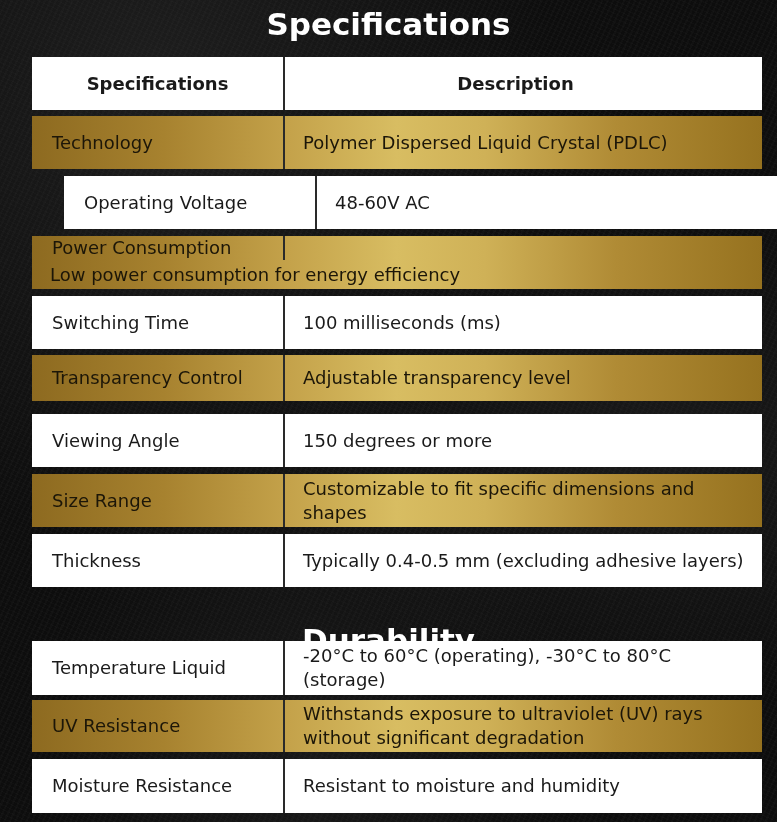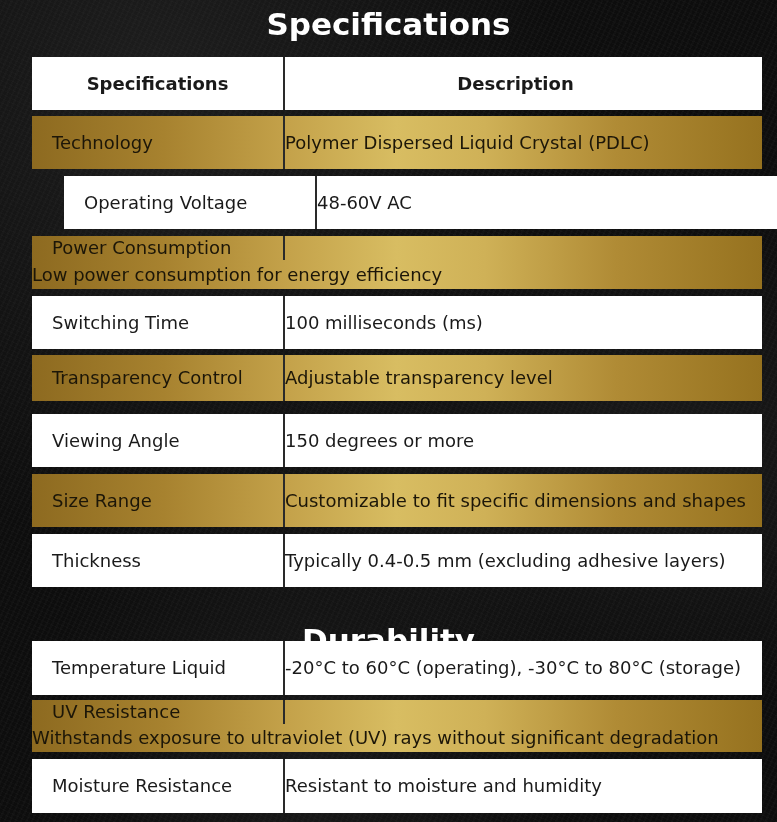--- a/index.html
+++ b/index.html
@@ -60,20 +60,21 @@
     font-size: 18px;
     line-height: 24px;
   }
   .cell.spec {
     width: 253px;
     padding-left: 20px;
     border-right: 2px solid #2a2a2a;
   }
   .cell.desc {
     flex: 1;
+    padding-left: 18px;
     padding-right: 14px;
   }
   .row.header .cell {
     justify-content: center;
     padding-left: 0;
     font-weight: bold;
     font-size: 18px;
   }
   .row.header .cell.desc { padding-right: 16px; }
   .row.gold .cell { color: #1c1608; }
@@ -131,21 +132,21 @@
 </div>
 
 <div class="section-title" id="title-durability">Durability</div>
 
 <div>
   <div class="row white" style="top:641px;height:54px;">
     <div class="cell spec">Temperature Liquid</div>
     <div class="cell desc">-20°C to 60°C (operating), -30°C to 80°C (storage)</div>
   </div>
 
-  <div class="row gold" style="top:700px;height:52px;flex-direction:column;">
+  <div class="row gold" style="top:700px;height:52px;">
     <div class="cell spec">UV Resistance</div>
     <div class="cell desc">Withstands exposure to ultraviolet (UV) rays without significant degradation</div>
   </div>
 
   <div class="row white" style="top:759px;height:54px;">
     <div class="cell spec">Moisture Resistance</div>
     <div class="cell desc">Resistant to moisture and humidity</div>
   </div>
 </div>
 

